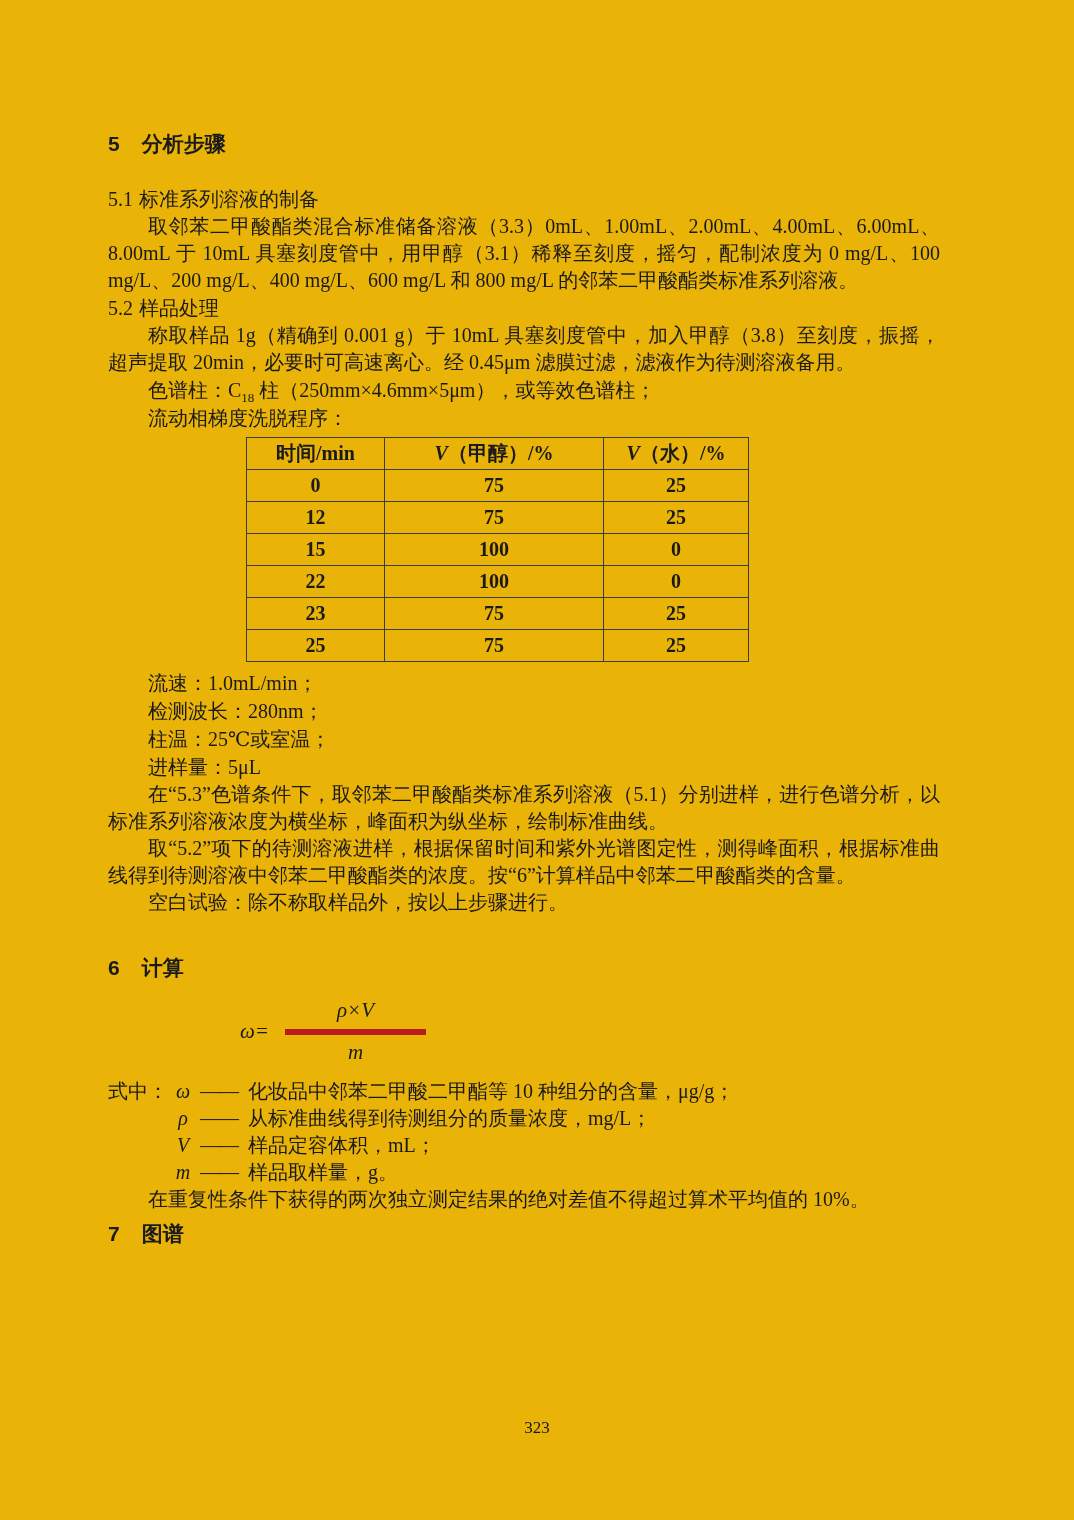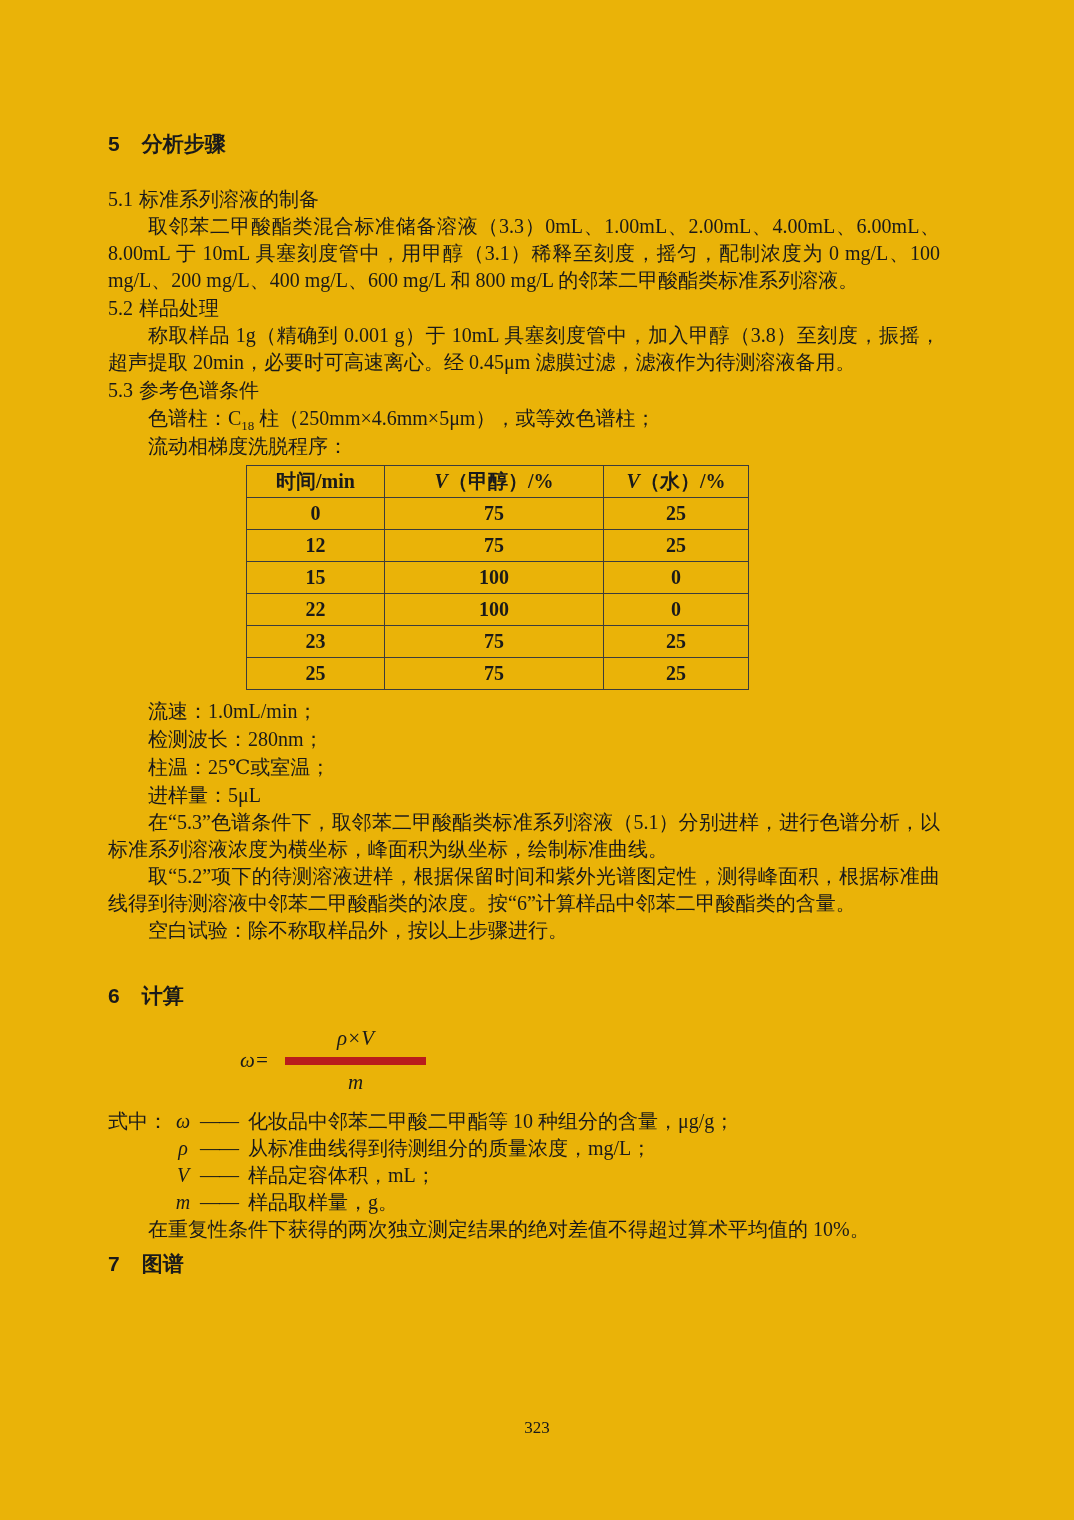--- a/index.html
+++ b/index.html
@@ -63,21 +63,21 @@
   .formula-block {
     margin: 16px 0 12px 132px;
     display: flex;
     align-items: center;
     font-size: 21px;
   }
   .f-lhs { margin-right: 16px; }
   .frac { display: inline-flex; flex-direction: column; align-items: center; }
   .frac .num {
     padding: 0 52px 5px 52px;
-    border-bottom: 8px solid #b91c1c;
+    border-bottom: 6px solid #b91c1c;
   }
   .frac .den { padding-top: 4px; }
   .where-row { display: flex; line-height: 27px; }
   .wprefix { width: 60px; flex: none; }
   .wsym { width: 30px; flex: none; text-align: center; }
   .wdash { flex: none; margin: 0 10px 0 2px; letter-spacing: -1px; }
   .wtext { flex: 1; }
   .page-number {
     position: absolute;
     top: 1418px;
@@ -102,23 +102,20 @@
   <h3 class="h-sub">
     <span class="hnum">5.1</span><span>标准系列溶液的制备</span>
   </h3>
   <p class="body-para">取邻苯二甲酸酯类混合标准储备溶液（3.3）0mL、1.00mL、2.00mL、4.00mL、6.00mL、8.00mL 于 10mL 具塞刻度管中，用甲醇（3.1）稀释至刻度，摇匀，配制浓度为 0 mg/L、100 mg/L、200 mg/L、400 mg/L、600 mg/L 和 800 mg/L 的邻苯二甲酸酯类标准系列溶液。</p>
 
   <h3 class="h-sub">
     <span class="hnum">5.2</span><span>样品处理</span>
   </h3>
   <p class="body-para">称取样品 1g（精确到 0.001 g）于 10mL 具塞刻度管中，加入甲醇（3.8）至刻度，振摇，超声提取 20min，必要时可高速离心。经 0.45μm 滤膜过滤，滤液作为待测溶液备用。</p>
 
-  <h3 class="h-sub">
-    <span class="hnum">5.3</span><span>参考色谱条件</span>
-  </h3>
   <p class="cond-line"><span>色谱柱：C</span><sub class="csub">18</sub><span> 柱（250mm×4.6mm×5μm），或等效色谱柱；</span></p>
   <p class="cond-line">流动相梯度洗脱程序：</p>
 
   <table class="grad">
     <colgroup>
         <col class="c1">
         <col class="c2">
         <col class="c3">
       </colgroup>
     <tbody>

